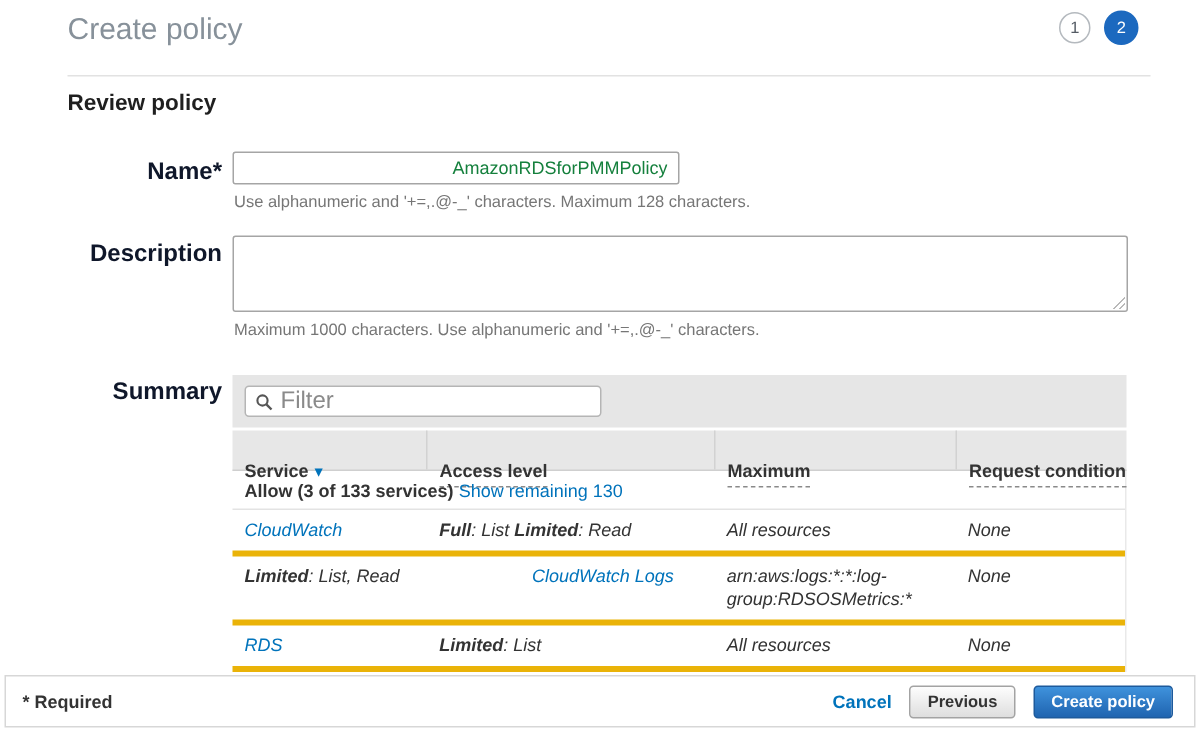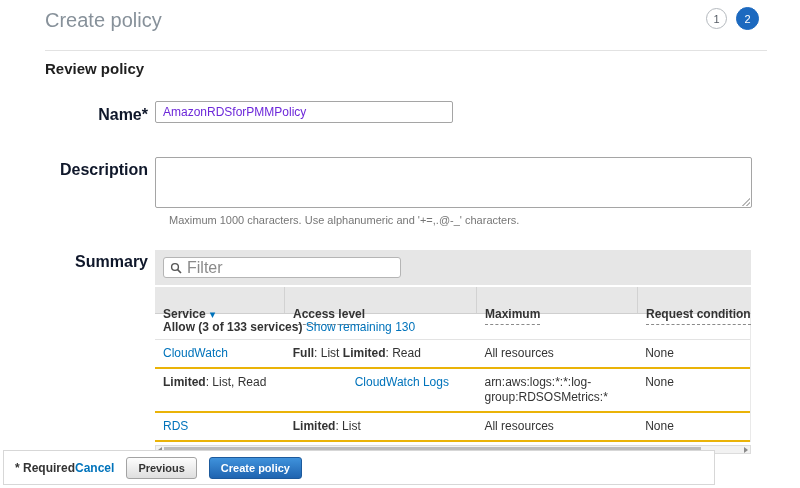--- a/index.html
+++ b/index.html
@@ -18,24 +18,24 @@
   .top-divider { position:absolute; left:45px; top:50px; width:722px; height:1px; background:#e2e2e2; }
   .section-heading { position:absolute; left:45px; top:60px; font-size:15px; font-weight:bold; color:#1f1f1f; }
 
   
   .field-label { position:absolute; left:45px; width:103px; text-align:right; font-size:16px; font-weight:bold; color:#0f172a; }
   .lbl-name { top:106px; }
   .lbl-desc { top:161px; }
   .lbl-summary { top:253px; }
   .hint { position:absolute; left:156px; font-size:11px; color:#767676; }
   .hint-name { top:129px; }
-  .hint-desc { top:214px;margin-left:13px; }
+  .hint-desc { top:214px; }
   .name-input { position:absolute; left:155px; top:101px; width:298px; height:22px;
-    border:1px solid #a5a5a5; border-radius:2px; padding:0 7px; font-size:12px; color:#6d28d9;
-    font-family:"Liberation Sans","DejaVu Sans",sans-serif; outline:none; }
+    border:1px solid #a5a5a5; border-radius:2px; padding:0 7px; font-size:12px; color:#15803d;
+    font-family:"Liberation Sans","DejaVu Sans",sans-serif; outline:none;text-align:right; }
   .desc-wrap { position:absolute; left:155px; top:157px; width:597px; height:51px; }
   .desc-textarea { width:100%; height:100%; border:1px solid #a5a5a5; border-radius:2px;
     resize:none; font-size:12px; padding:5px 7px; font-family:"Liberation Sans","DejaVu Sans",sans-serif; outline:none; }
   .resize-handle { position:absolute; right:2px; bottom:2px; width:10px; height:10px; pointer-events:none;
     background:
       linear-gradient(135deg, transparent 0 58%, #b9b9b9 58% 66%, transparent 66%),
       linear-gradient(135deg, transparent 0 78%, #b9b9b9 78% 86%, transparent 86%); }
 
   
   .summary-panel { position:absolute; left:155px; top:250px; width:596px; font-size:12px; }
@@ -50,33 +50,33 @@
   .header-row { margin-top:2px; height:27px; display:flex; background:#e7e7e7; border-bottom:1px solid #cfcfcf; }
   .hcell { padding:20px 0 0 8px; font-weight:bold; color:#333; }
   .hcell:not(:last-child) { border-right:1px solid #d2d2d2; }
   .col-1 { width:130px; } .col-2 { width:192px; } .col-3 { width:161px; } .col-4 { width:113px; }
   .dashed { border-bottom:1px dashed #8a8a8a; padding-bottom:3px; cursor:help; }
   .sort-arrow { color:#0073bb; font-size:11px; margin-left:4px; }
 
   .table-body { border-right:1px solid #e9e9e9; }
   .group-row { padding:6px 0 5px 8px; border-bottom:1px solid #e3e3e3; }
   .group-row b { color:#333; }
-  .trow { display:flex; border-bottom:2px solid #eab308; }
+  .trow { display:flex; border-bottom:4px solid #eab308;font-style:italic; }
   .tcell { padding:6px 10px 6px 8px; line-height:15px; overflow-wrap:break-word; }
   .link { color:#0073bb; text-decoration:none; cursor:pointer; }
 
   .scrollbar { margin-top:3px; position:relative; height:9px; background:#f2f2f2; border:1px solid #dcdcdc; }
   .scroll-thumb { position:absolute; left:8px; top:1px; width:537px; height:5px; background:#bcbcbc; cursor:grab; }
   .scroll-arrow { position:absolute; top:0; width:0; height:0; cursor:pointer; }
   .scroll-arrow.left  { left:2px;  top:1px; border-top:3px solid transparent; border-bottom:3px solid transparent; border-right:4px solid #8a8a8a; }
   .scroll-arrow.right { right:2px; top:1px; border-top:3px solid transparent; border-bottom:3px solid transparent; border-left:4px solid #8a8a8a; }
 
   
-  .footer-bar { position:absolute; left:3px; top:450px; width:712px; height:35px;
-    border:1px solid #d7d7d7; background:#fff; display:flex; align-items:center; 
+  .footer-bar { position:absolute; left:3px; top:450px; width:794px; height:35px;
+    border:1px solid #d7d7d7; background:#fff; display:flex; align-items:center; justify-content:space-between;
     padding:0 14px 0 11px; }
   .required-note { font-size:12px; font-weight:bold; color:#333; }
   .footer-actions { display:flex; align-items:center; gap:12px; }
   .cancel-link { font-size:12px; font-weight:bold; color:#0073bb; cursor:pointer; }
   .btn { height:22px; padding:0 11px; border-radius:3px; font-size:11px; font-weight:bold; cursor:pointer;
     font-family:"Liberation Sans","DejaVu Sans",sans-serif; }
   .btn-secondary { border:1px solid #a3a3a3; background:linear-gradient(#fdfdfd,#dedede); color:#333; }
   .btn-primary { border:1px solid #1d5a9c; background:linear-gradient(#3f92dc,#1f64b0); color:#fff; }
 </style>
 </head>
@@ -88,20 +88,21 @@
   <div class="steps">
     <div class="step-circle">1</div>
     <div class="step-circle active">2</div>
   </div>
   <div class="top-divider"></div>
 
   <h2 class="section-heading">Review policy</h2>
 
   <label class="field-label lbl-name">Name*</label>
   <input class="name-input" type="text" value="AmazonRDSforPMMPolicy" style="">
+  <div class="hint hint-name">Use alphanumeric and '+=,.@-_' characters. Maximum 128 characters.</div>
 
   <label class="field-label lbl-desc">Description</label>
   <div class="desc-wrap">
     <textarea class="desc-textarea" style=""></textarea>
     <div class="resize-handle"></div>
   </div>
   <div class="hint hint-desc">Maximum 1000 characters. Use alphanumeric and '+=,.@-_' characters.</div>
 
   <label class="field-label lbl-summary">Summary</label>
   <div class="summary-panel">

